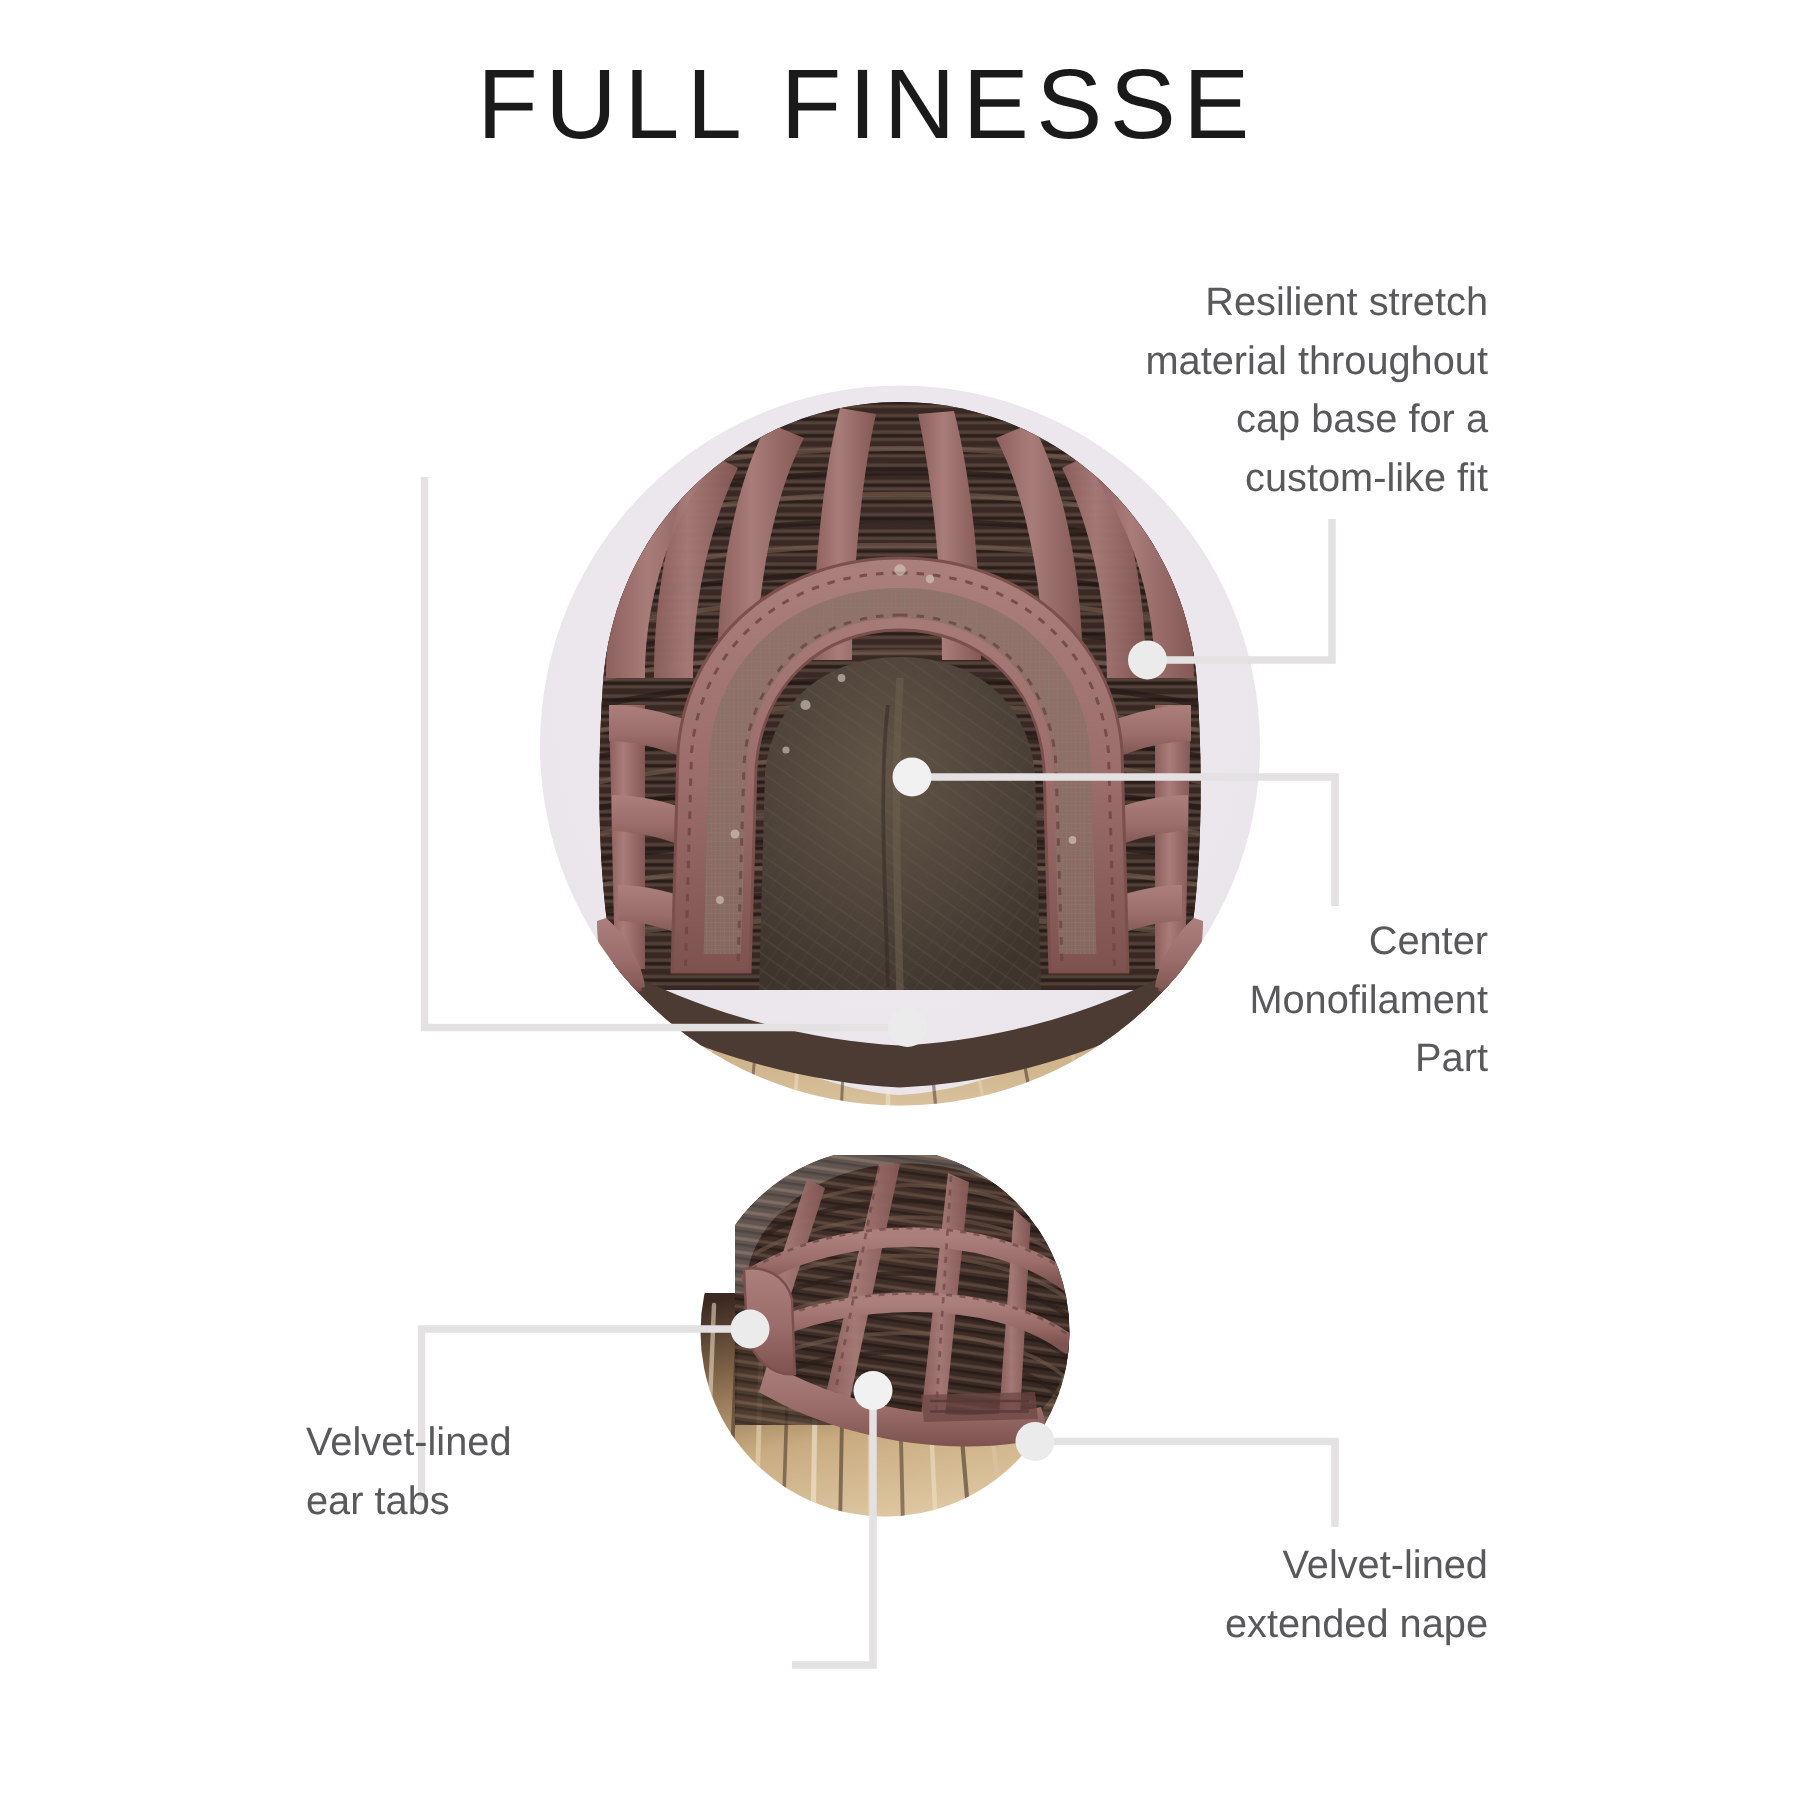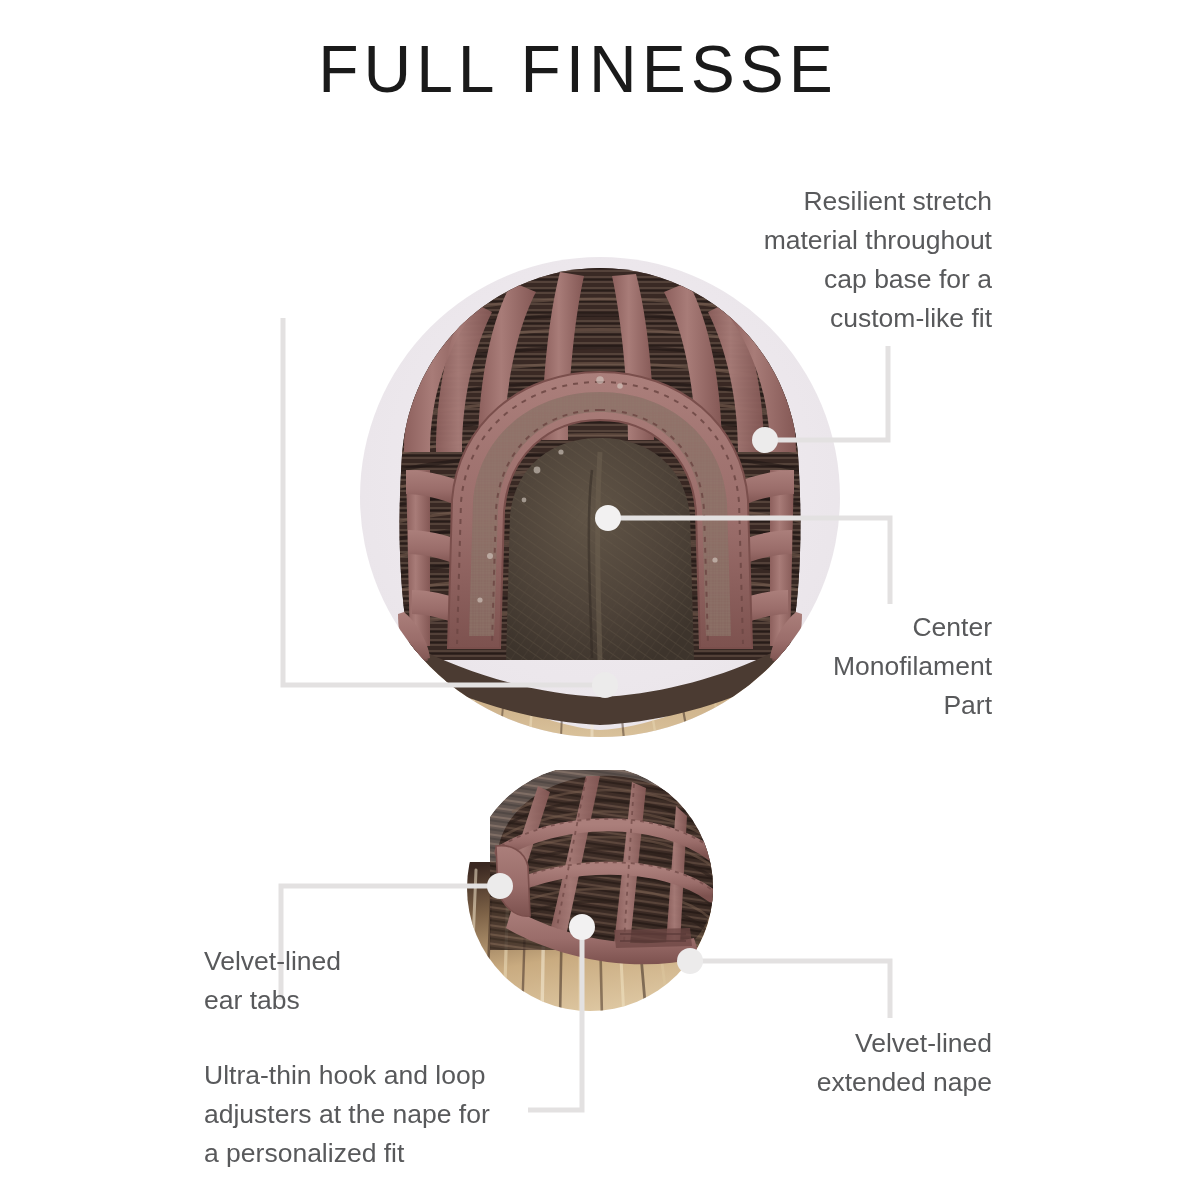--- a/index.html
+++ b/index.html
@@ -446,20 +446,17 @@
 Part</div>
 
   <div class="callout right-align" id="callout-resilient">Resilient stretch
 material throughout
 cap base for a
 custom-like fit</div>
 
   <div class="callout left-align" id="callout-eartabs">Velvet-lined
 ear tabs</div>
 
-  <div class="callout left-align" id="callout-hookloop">Ultra-thin hook and loop
-adjusters at the nape for
-a personalized fit</div>
 
   <div class="callout right-align" id="callout-nape">Velvet-lined
 extended nape</div>
 
 </div>
 
 </body></html>

